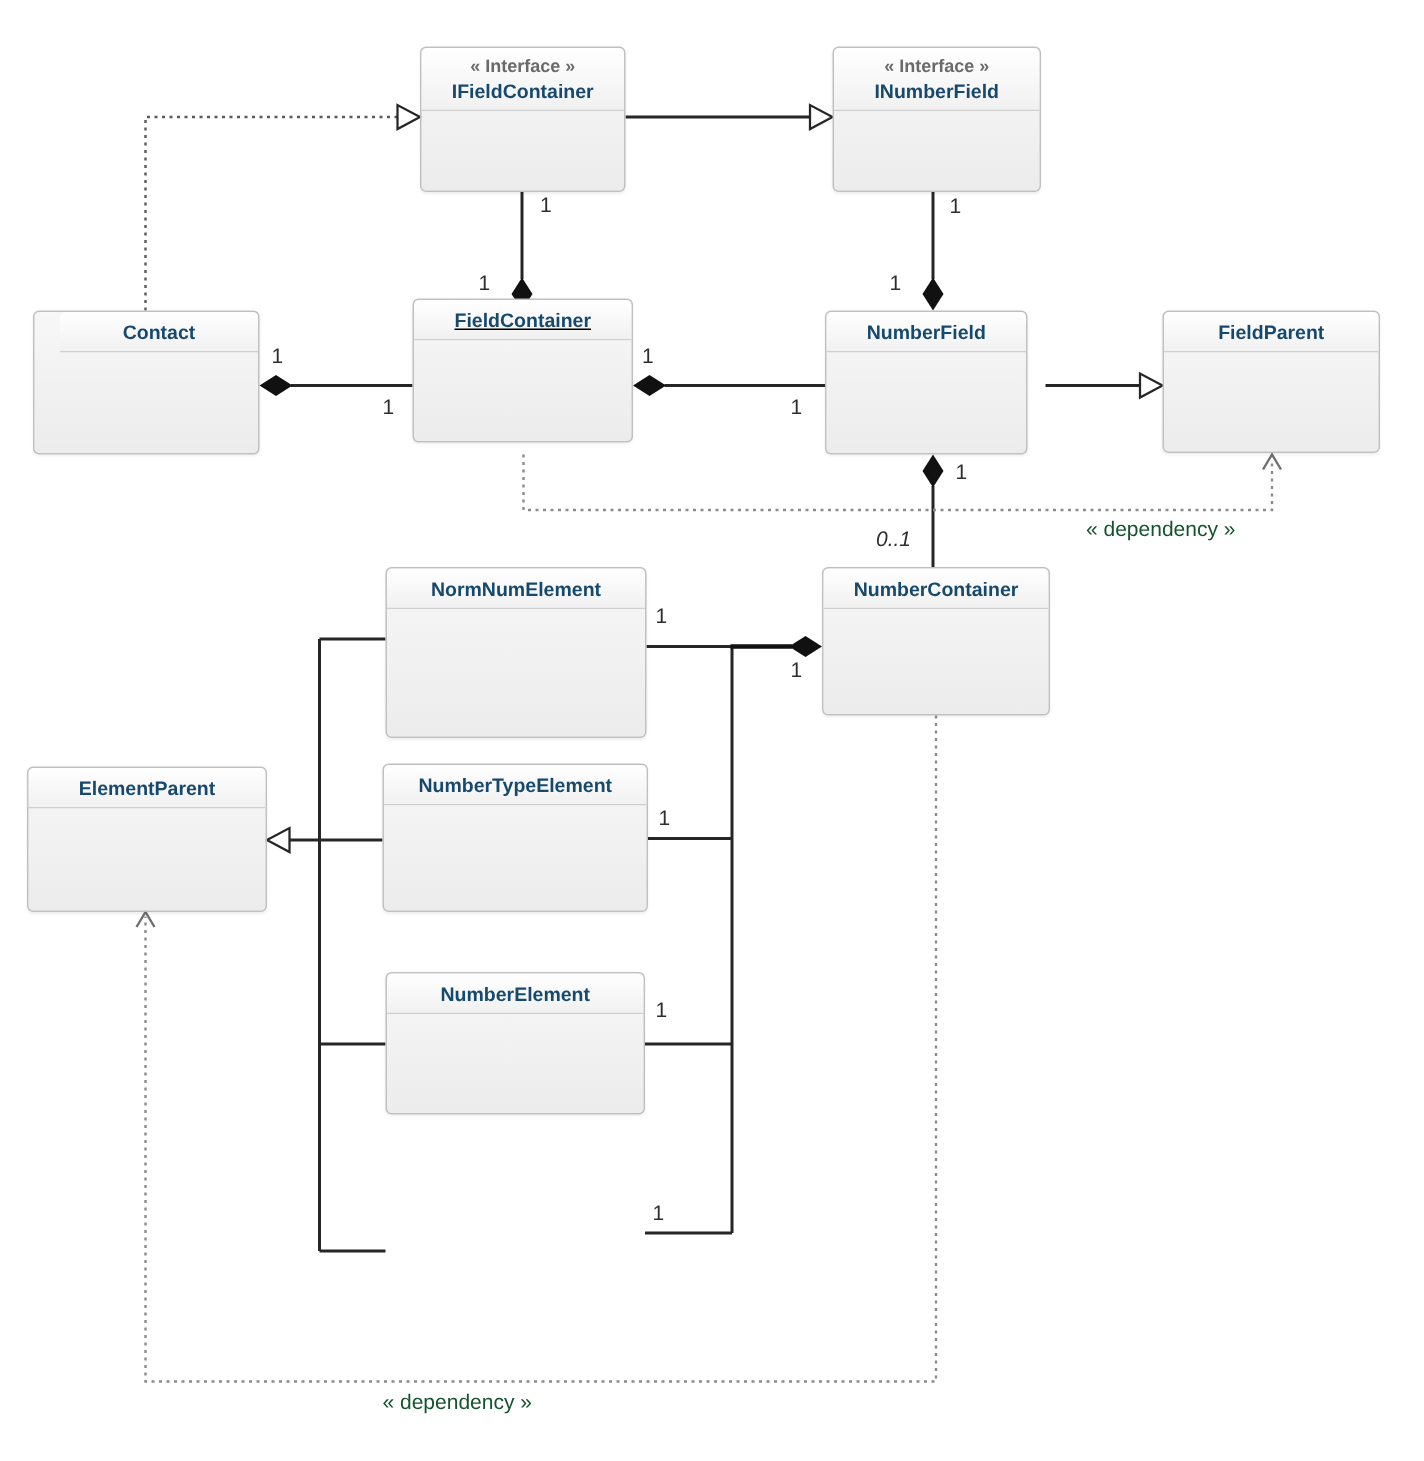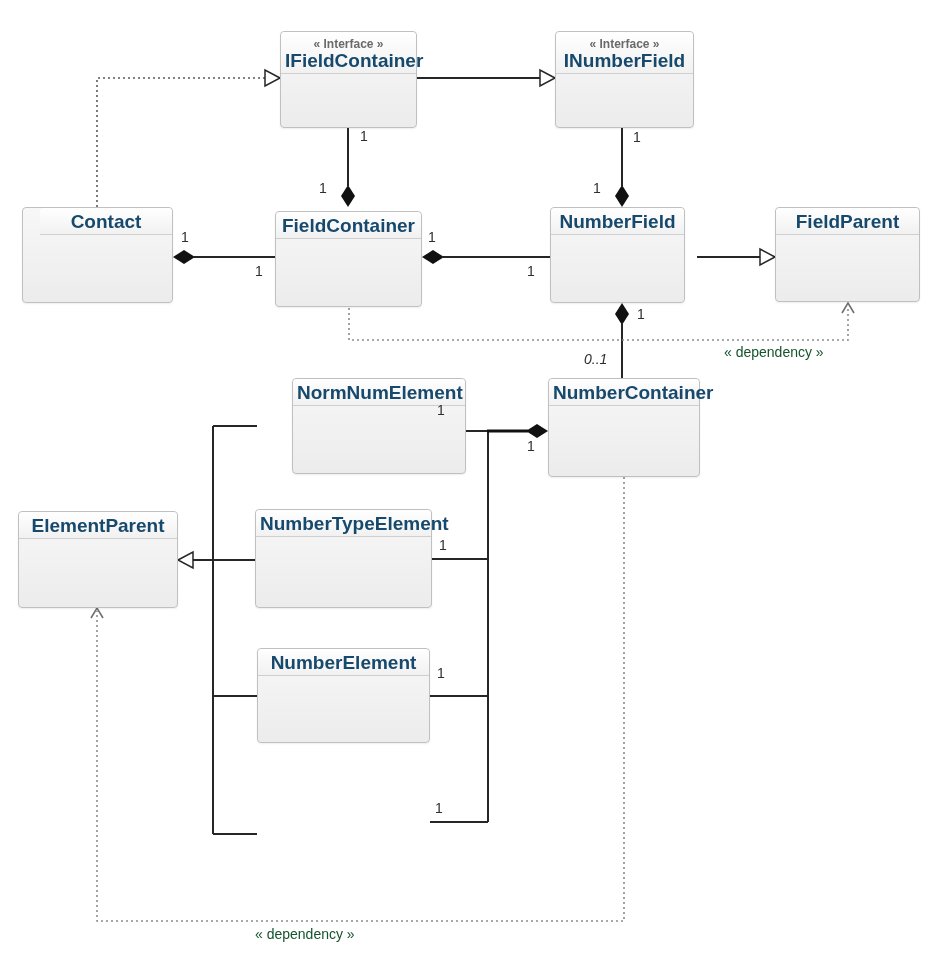--- a/index.html
+++ b/index.html
@@ -23,21 +23,21 @@
   .uml-hdr{
     border-bottom:1px solid #cfcfcf;
     background:linear-gradient(#ffffff,#f1f1f1);
     border-radius:4px 4px 0 0;
     text-align:center;
     padding:5px 4px 4px 4px;
   }
   .uml-name{
     color:#17496d;
     font-weight:bold;
-    font-size:19px;
+    font-size:13px;
     line-height:17px;
     white-space:nowrap;
   }
   .uml-stereo{
     color:#6a6a6a;
     font-weight:bold;
     font-size:12px;
     line-height:15px;
     white-space:nowrap;
   }
@@ -148,21 +148,21 @@
     <div class="uml-body"></div>
   </div>
 
   <div class="uml-box" style="left:22px;top:207px;width:151px;height:96px;padding-left:17px;">
     <div class="uml-hdr">
       <div class="uml-name">Contact</div>
     </div>
     <div class="uml-body"></div>
   </div>
 
-  <div class="uml-box" style="left:275px;top:211px;width:147px;height:96px;">
+  <div class="uml-box" style="left:275px;top:199px;width:147px;height:96px;text-decoration:underline;">
     <div class="uml-hdr">
       <div class="uml-name">FieldContainer</div>
     </div>
     <div class="uml-body"></div>
   </div>
 
   <div class="uml-box" style="left:550px;top:207px;width:135px;height:96px;">
     <div class="uml-hdr">
       <div class="uml-name">NumberField</div>
     </div>
@@ -176,21 +176,21 @@
     <div class="uml-body"></div>
   </div>
 
   <div class="uml-box" style="left:775px;top:207px;width:145px;height:95px;">
     <div class="uml-hdr">
       <div class="uml-name">FieldParent</div>
     </div>
     <div class="uml-body"></div>
   </div>
 
-  <div class="uml-box" style="left:257px;top:378px;width:174px;height:96px;margin-left:35px;">
+  <div class="uml-box" style="left:257px;top:378px;width:174px;height:114px;">
     <div class="uml-hdr">
       <div class="uml-name">NormNumElement</div>
     </div>
     <div class="uml-body"></div>
   </div>
 
   <div class="uml-box" style="left:255px;top:509px;width:177px;height:99px;">
     <div class="uml-hdr">
       <div class="uml-name">NumberTypeElement</div>
     </div>

